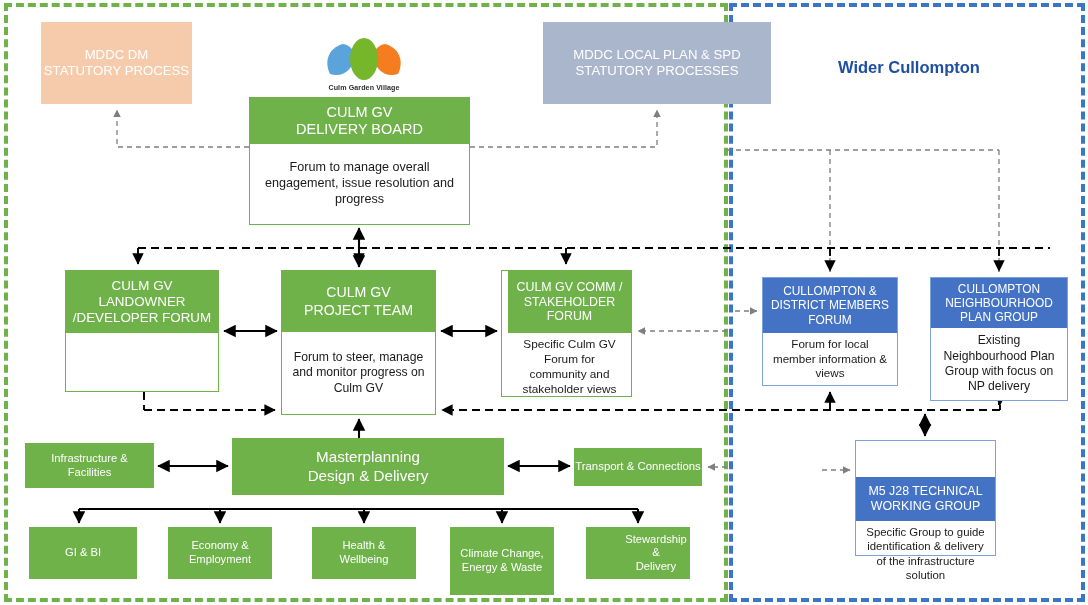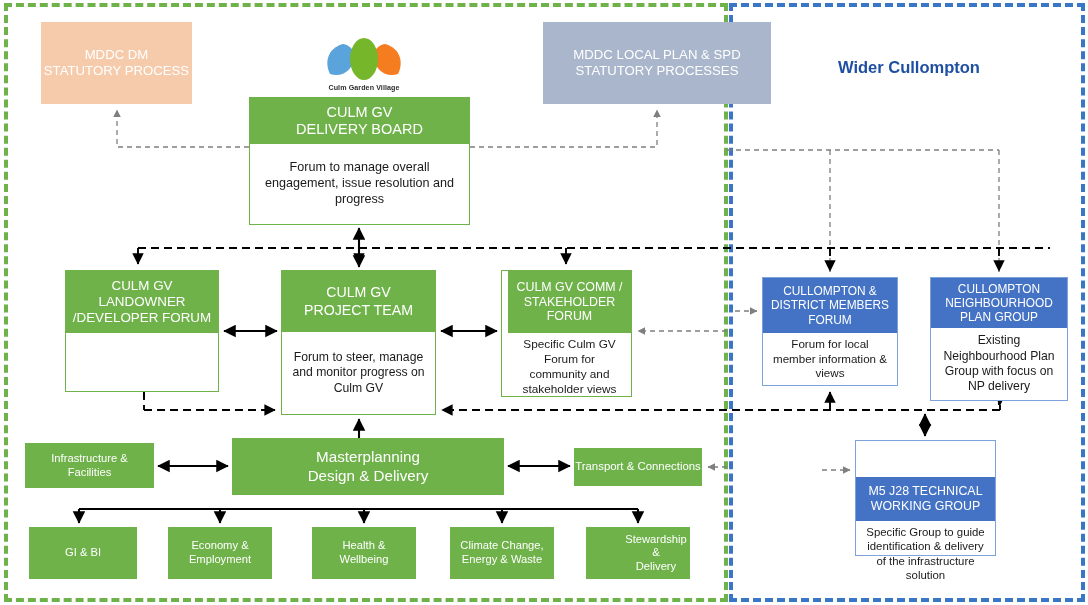--- a/index.html
+++ b/index.html
@@ -147,21 +147,21 @@
   #m5-group .comp-head { height: 44px; font-size: 12.4px; margin-top: 36px; }
   #m5-group .comp-body { font-size: 11.4px; }
 
   #infra-fac      { left: 25px;  top: 443px; width: 129px; height: 45px;  font-size: 11.2px; }
   #masterplanning { left: 232px; top: 438px; width: 272px; height: 57px;  font-size: 15.2px; }
   #transport      { left: 574px; top: 448px; width: 128px; height: 38px;  font-size: 11.4px; }
 
   #gi-bi          { left: 29px;  top: 527px; width: 108px; height: 52px;  font-size: 11.2px; }
   #economy        { left: 168px; top: 527px; width: 104px; height: 52px;  font-size: 11.2px; }
   #health         { left: 312px; top: 527px; width: 104px; height: 52px;  font-size: 11.2px; }
-  #climate        { left: 450px; top: 527px; width: 104px; height: 52px;  font-size: 11.2px; }
+  #climate        { left: 450px; top: 527px; width: 104px; height: 68px;  font-size: 11.2px; }
   #stewardship    { left: 586px; top: 527px; width: 104px; height: 52px;  font-size: 11.2px; padding-left: 36px; }
 
   
   #logo {
     position: absolute;
     left: 314px; top: 26px;
     width: 100px; height: 66px;
   }
   #logo-caption {
     position: absolute;

